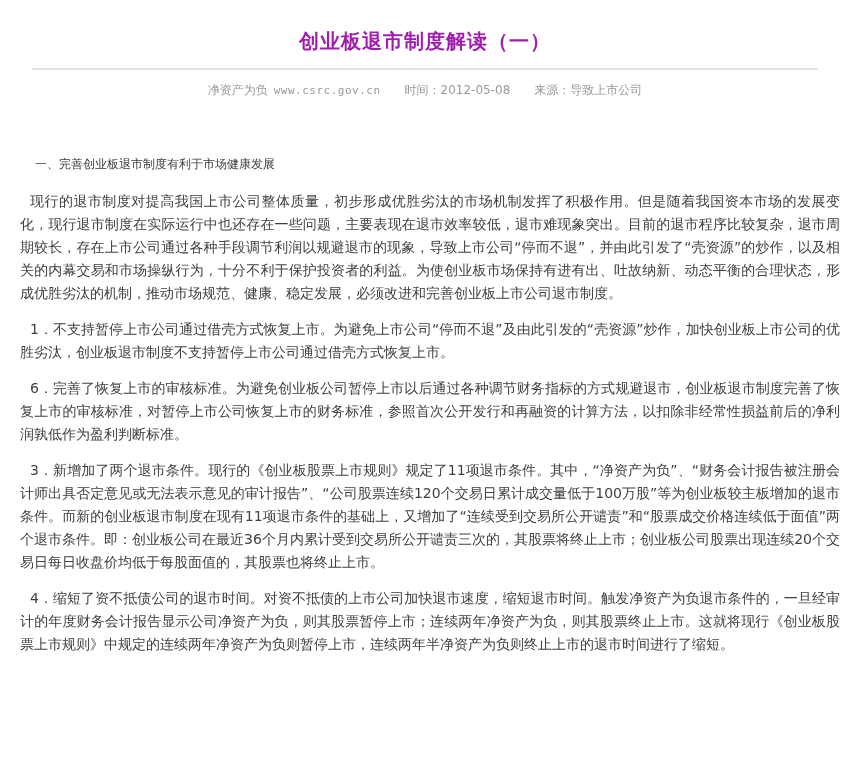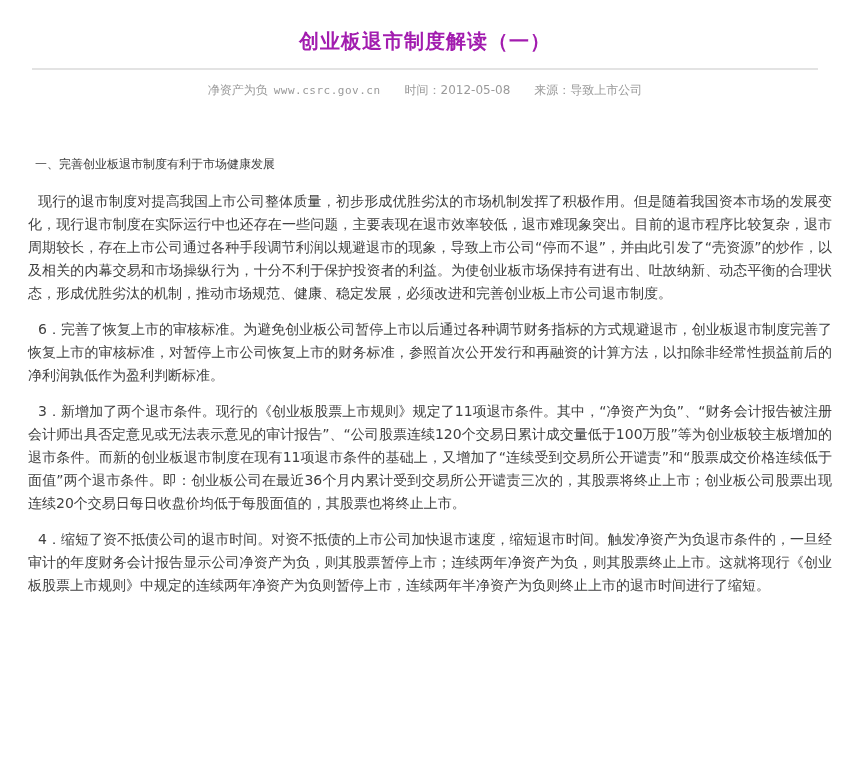--- a/index.html
+++ b/index.html
@@ -57,21 +57,21 @@
   }
   .article .sec-heading {
     font-size: 12px;
     font-weight: normal;
     color: #3d3d3d;
     margin: 14px 0;
     text-indent: 15px;
     text-align: left;
   }
   .article .para {
-    margin: 13px 8px;
+    margin: 13px 0;
     text-indent: 10px;
   }
 </style>
 </head>
 <body>
 
 <div>
 
   <h1 class="page-title">创业板退市制度解读（一）</h1>
 
@@ -83,20 +83,21 @@
 
   <div class="article">
 
     <h3 class="sec-heading">一、完善创业板退市制度有利于市场健康发展</h3>
 
     <p class="para">现行的退市制度对提高我国上市公司整体质量，初步形成优胜劣汰的市场机制发挥了积极作用。但是随着我国资本市场的发展变化，现行退市制度在实际运行中也还存在一些问题，主要表现在退市效率较低，退市难现象突出。目前的退市程序比较复杂，退市周期较长，存在上市公司通过各种手段调节利润以规避退市的现象，导致上市公司“停而不退”，并由此引发了“壳资源”的炒作，以及相关的内幕交易和市场操纵行为，十分不利于保护投资者的利益。为使创业板市场保持有进有出、吐故纳新、动态平衡的合理状态，形成优胜劣汰的机制，推动市场规范、健康、稳定发展，必须改进和完善创业板上市公司退市制度。</p>
 
 
 
 
+    <p class="para">1．不支持暂停上市公司通过借壳方式恢复上市。为避免上市公司“停而不退”及由此引发的“壳资源”炒作，加快创业板上市公司的优胜劣汰，创业板退市制度不支持暂停上市公司通过借壳方式恢复上市。</p>
 
     <p class="para">6．完善了恢复上市的审核标准。为避免创业板公司暂停上市以后通过各种调节财务指标的方式规避退市，创业板退市制度完善了恢复上市的审核标准，对暂停上市公司恢复上市的财务标准，参照首次公开发行和再融资的计算方法，以扣除非经常性损益前后的净利润孰低作为盈利判断标准。</p>
 
     <p class="para">3．新增加了两个退市条件。现行的《创业板股票上市规则》规定了11项退市条件。其中，“净资产为负”、“财务会计报告被注册会计师出具否定意见或无法表示意见的审计报告”、“公司股票连续120个交易日累计成交量低于100万股”等为创业板较主板增加的退市条件。而新的创业板退市制度在现有11项退市条件的基础上，又增加了“连续受到交易所公开谴责”和“股票成交价格连续低于面值”两个退市条件。即：创业板公司在最近36个月内累计受到交易所公开谴责三次的，其股票将终止上市；创业板公司股票出现连续20个交易日每日收盘价均低于每股面值的，其股票也将终止上市。</p>
 
     <p class="para">4．缩短了资不抵债公司的退市时间。对资不抵债的上市公司加快退市速度，缩短退市时间。触发净资产为负退市条件的，一旦经审计的年度财务会计报告显示公司净资产为负，则其股票暂停上市；连续两年净资产为负，则其股票终止上市。这就将现行《创业板股票上市规则》中规定的连续两年净资产为负则暂停上市，连续两年半净资产为负则终止上市的退市时间进行了缩短。</p>
 
   </div>
 
 </div>

